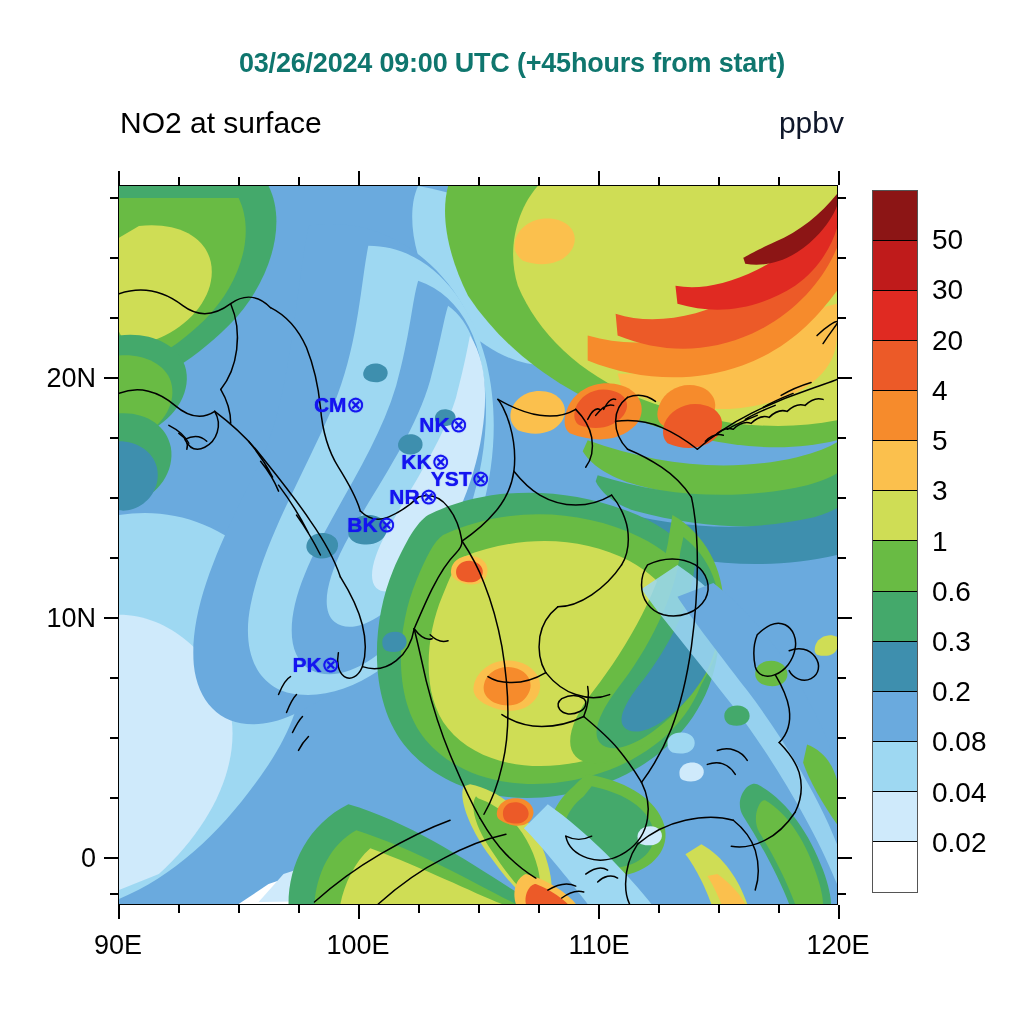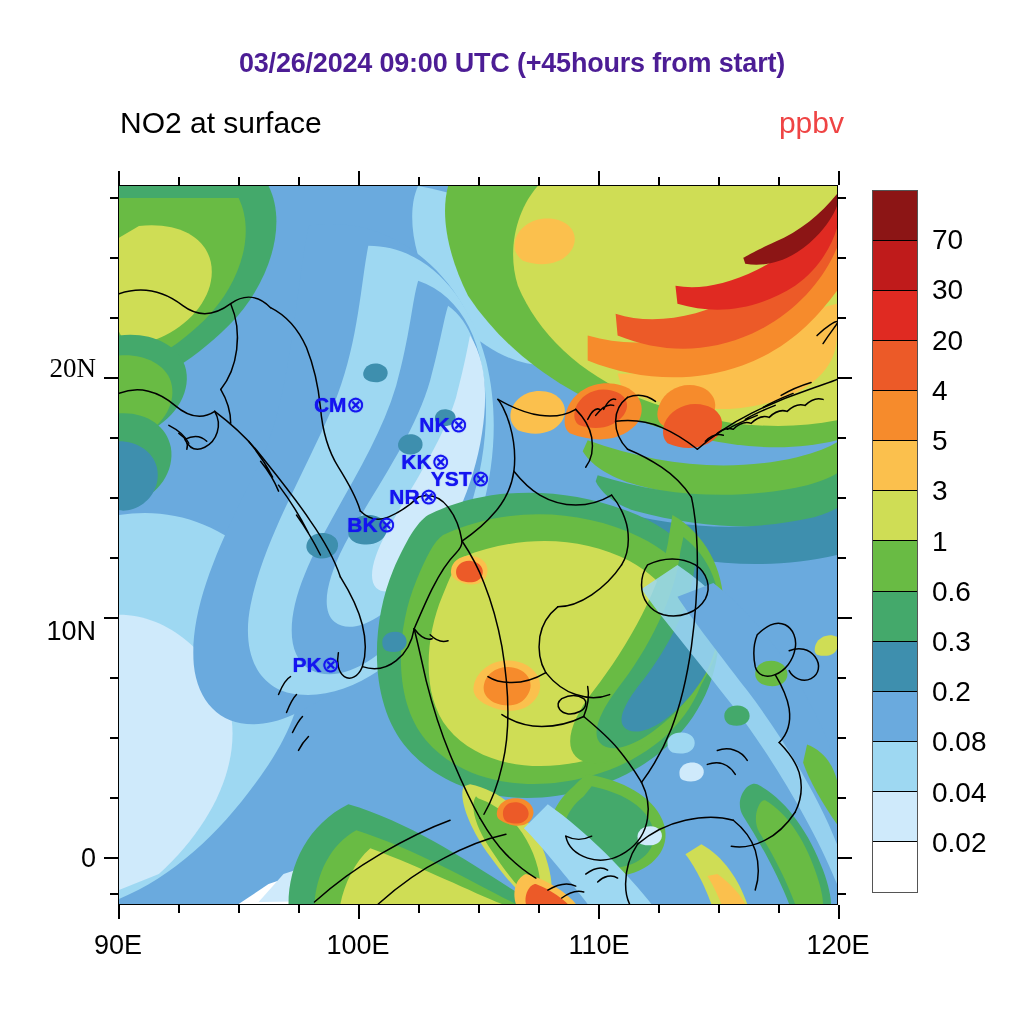--- a/index.html
+++ b/index.html
@@ -17,38 +17,38 @@
   }
 
   
   #main-title {
     position: absolute;
     left: 0; top: 48px;
     width: 1024px;
     text-align: center;
     font-size: 27px;
     font-weight: bold;
-    color: #4c1d95;
+    color: #0f766e;
     letter-spacing: -0.2px;
     white-space: nowrap;
   }
   #subtitle-left {
     position: absolute;
     left: 120px; top: 106px;
     font-size: 30px;
     font-weight: normal;
     color: #000000;
     white-space: nowrap;
   }
   #units-label {
     position: absolute;
     right: 180px; top: 106px;
     font-size: 30px;
     font-weight: normal;
-    color: #ef4444;
+    color: #0f172a;
     white-space: nowrap;
   }
 
   
   #plot {
     position: absolute;
     left: 118px; top: 185px;
     width: 720px; height: 720px;
     border: 1.5px solid #000000;
     box-sizing: border-box;
@@ -441,22 +441,22 @@
   <div class="tick tick-y" style="left:838px; top:737px; width:8px;"></div>
   <div class="tick tick-y" style="left:838px; top:797px; width:8px;"></div>
   <div class="tick tick-y" style="left:838px; top:893px; width:8px;"></div>
 
   <div class="axis-label xlab" style="left:118px;">90E</div>
   <div class="axis-label xlab" style="left:358px;">100E</div>
   <div class="axis-label xlab" style="left:599px;">110E</div>
   <div class="axis-label xlab" style="left:838px;">120E</div>
 
   <div class="axis-label ylab" style="left:48px; width:48px; top:858px;">0</div>
-  <div class="axis-label ylab" style="left:8px; width:88px; top:618px;margin-top:13px;">10N</div>
-  <div class="axis-label ylab" style="left:8px; width:88px; top:368px;font-family:Liberation Serif, serif;">20N</div>
+  <div class="axis-label ylab" style="left:8px; width:88px; top:618px;">10N</div>
+  <div class="axis-label ylab" style="left:8px; width:88px; top:378px;">20N</div>
 
   <div class="station" style="left:365px; top:405px;">
     <span>CM</span><span class="mk">⊗</span>
   </div>
   <div class="station" style="left:450px; top:425px;margin-left:18px;">
     <span>NK</span><span class="mk">⊗</span>
   </div>
   <div class="station" style="left:450px; top:462px;">
     <span>KK</span><span class="mk">⊗</span>
   </div>
@@ -485,21 +485,21 @@
       <div class="cbar-band" style="background: rgb(105, 187, 68); height: 7.14286%;"></div>
       <div class="cbar-band" style="background: rgb(68, 169, 107); height: 7.14286%;"></div>
       <div class="cbar-band" style="background: rgb(62, 143, 174); height: 7.14286%;"></div>
       <div class="cbar-band" style="background: rgb(106, 170, 222); height: 7.14286%;"></div>
       <div class="cbar-band" style="background: rgb(158, 216, 242); height: 7.14286%;"></div>
       <div class="cbar-band" style="background: rgb(207, 234, 251); height: 7.14286%;"></div>
       <div class="cbar-band" style="background: rgb(255, 255, 255); height: 7.14286%;"></div>
     </div>
   <div id="colorbar-labels"></div>
 
-<div class="cbar-label" style="top: 240.214px;">70</div>
+<div class="cbar-label" style="top: 240.214px;">50</div>
     <div class="cbar-label" style="top: 290.429px;">30</div>
     <div class="cbar-label" style="top: 340.643px;">20</div>
     <div class="cbar-label" style="top: 390.857px;">4</div>
     <div class="cbar-label" style="top: 441.071px;">5</div>
     <div class="cbar-label" style="top: 491.286px;">3</div>
     <div class="cbar-label" style="top: 541.5px;">1</div>
     <div class="cbar-label" style="top: 591.714px;">0.6</div>
     <div class="cbar-label" style="top: 641.929px;">0.3</div>
     <div class="cbar-label" style="top: 692.143px;">0.2</div>
     <div class="cbar-label" style="top: 742.357px;">0.08</div>

